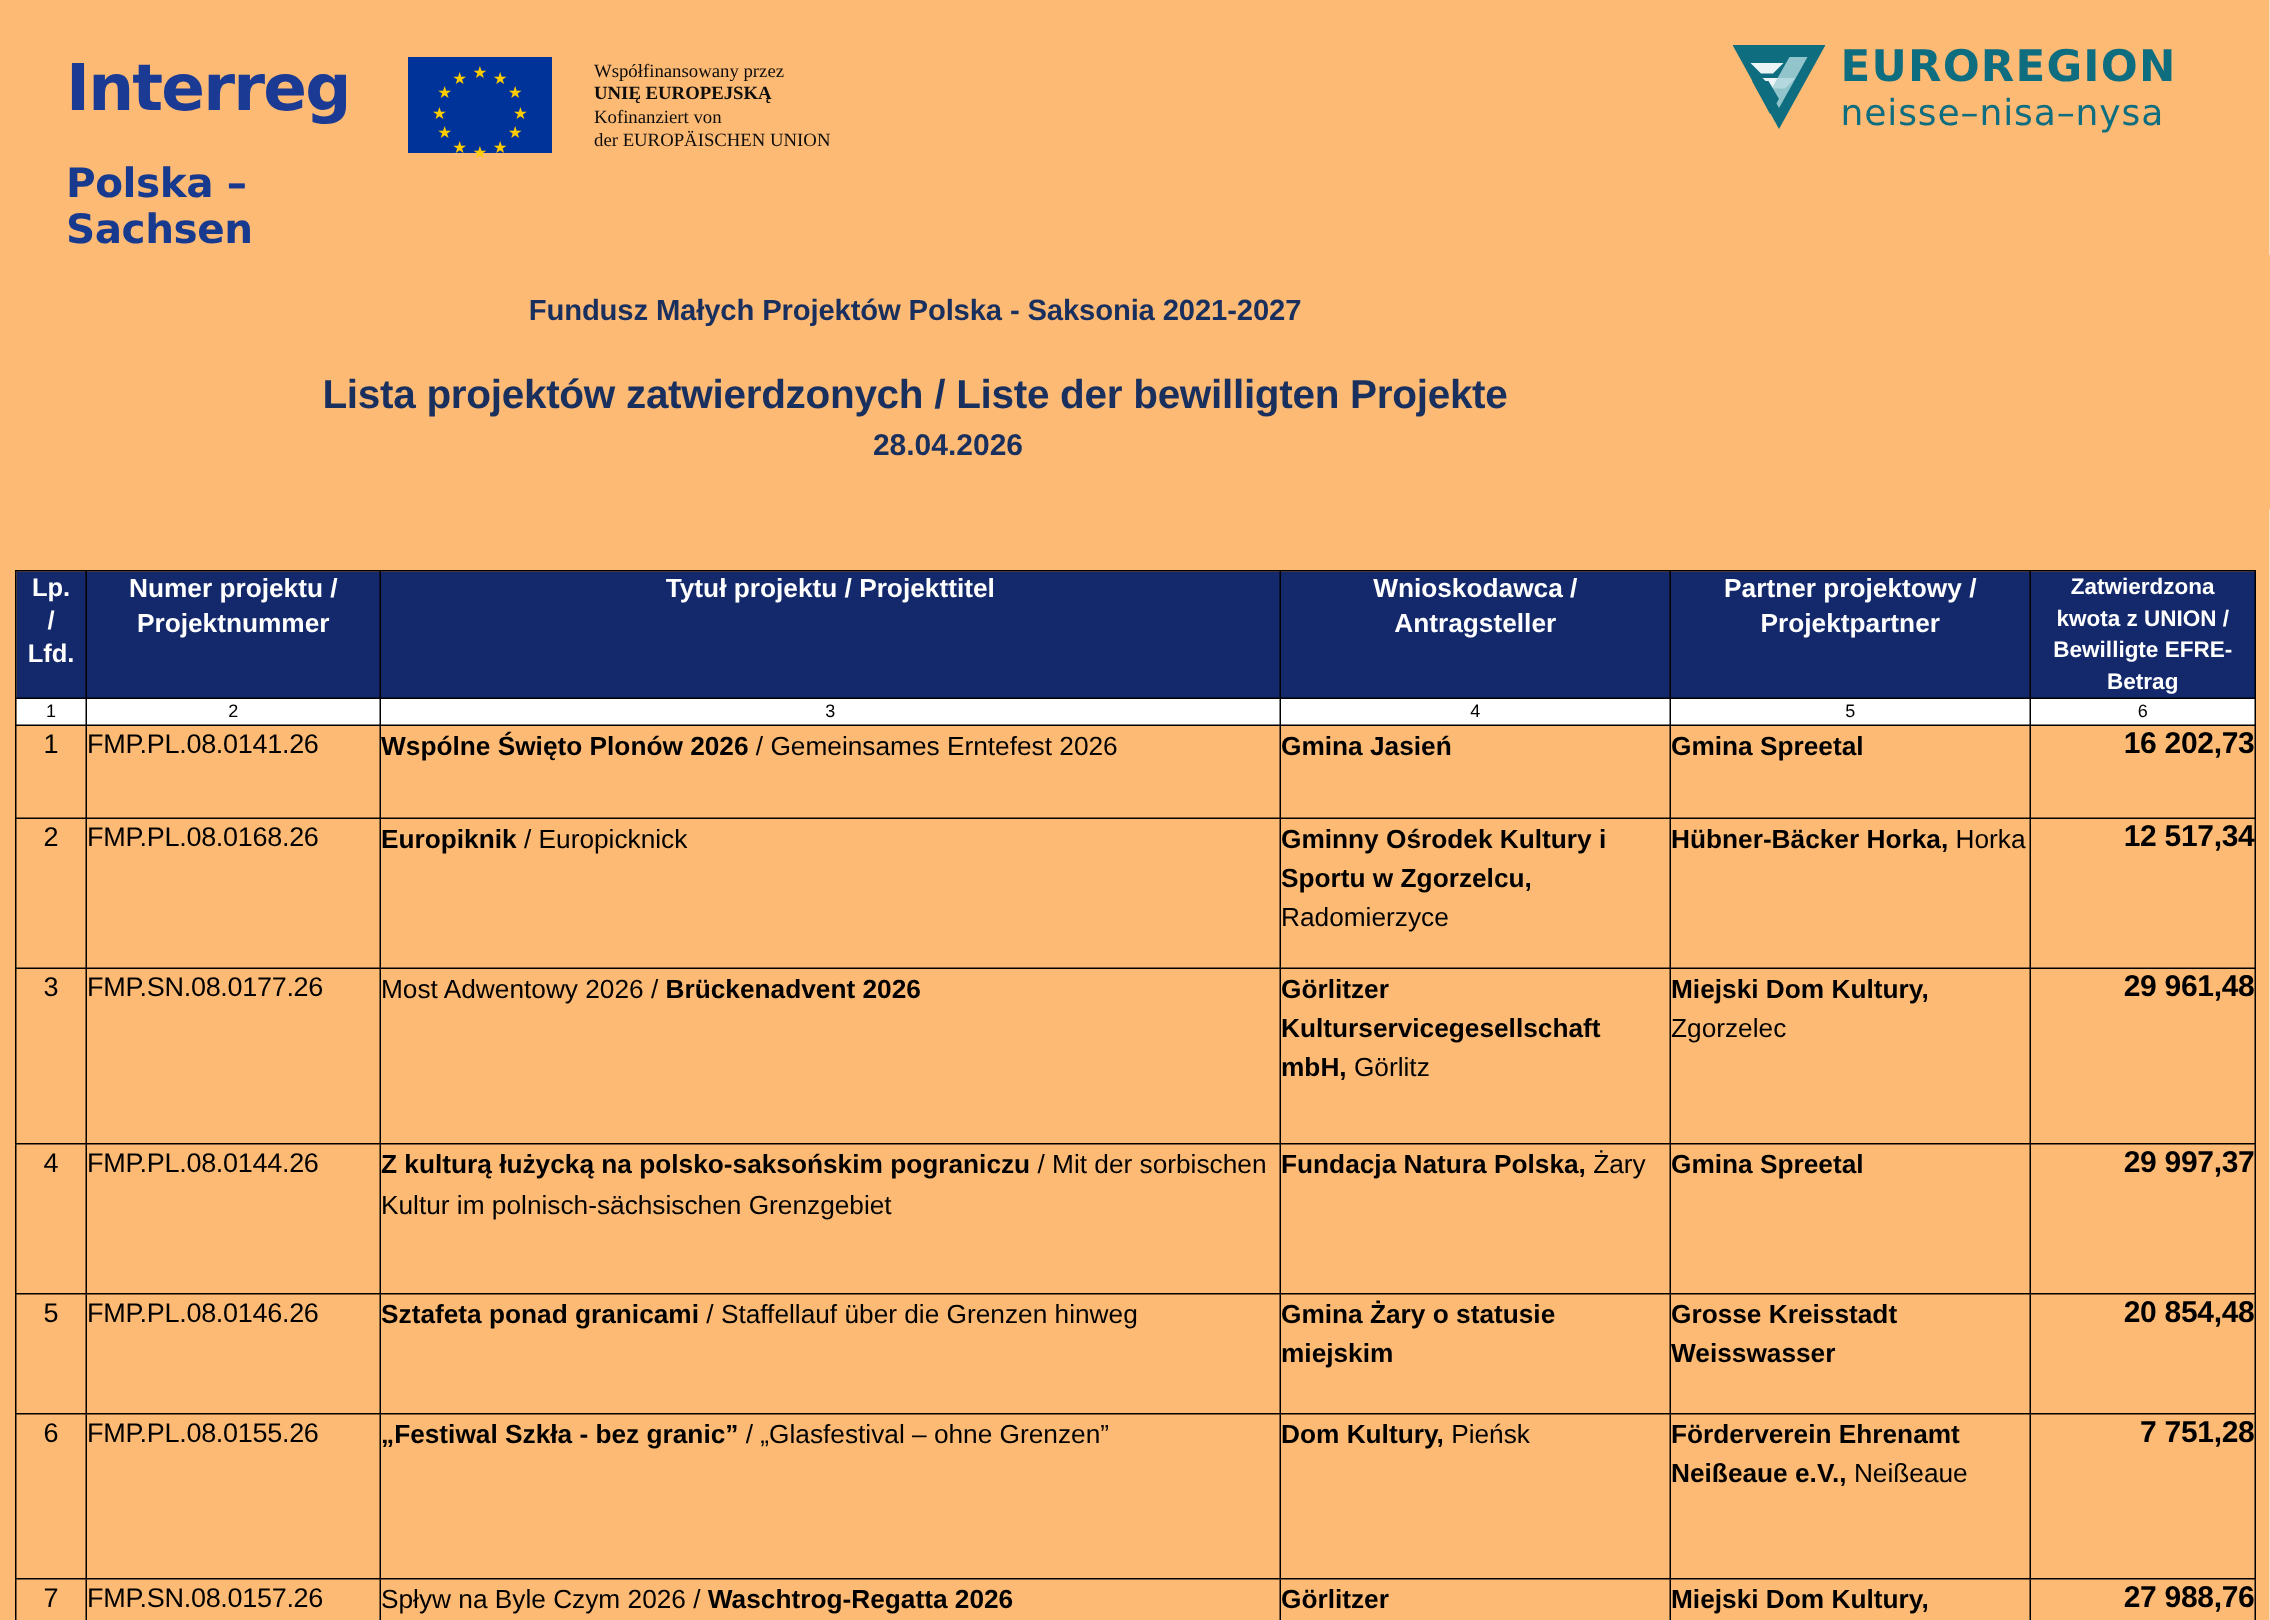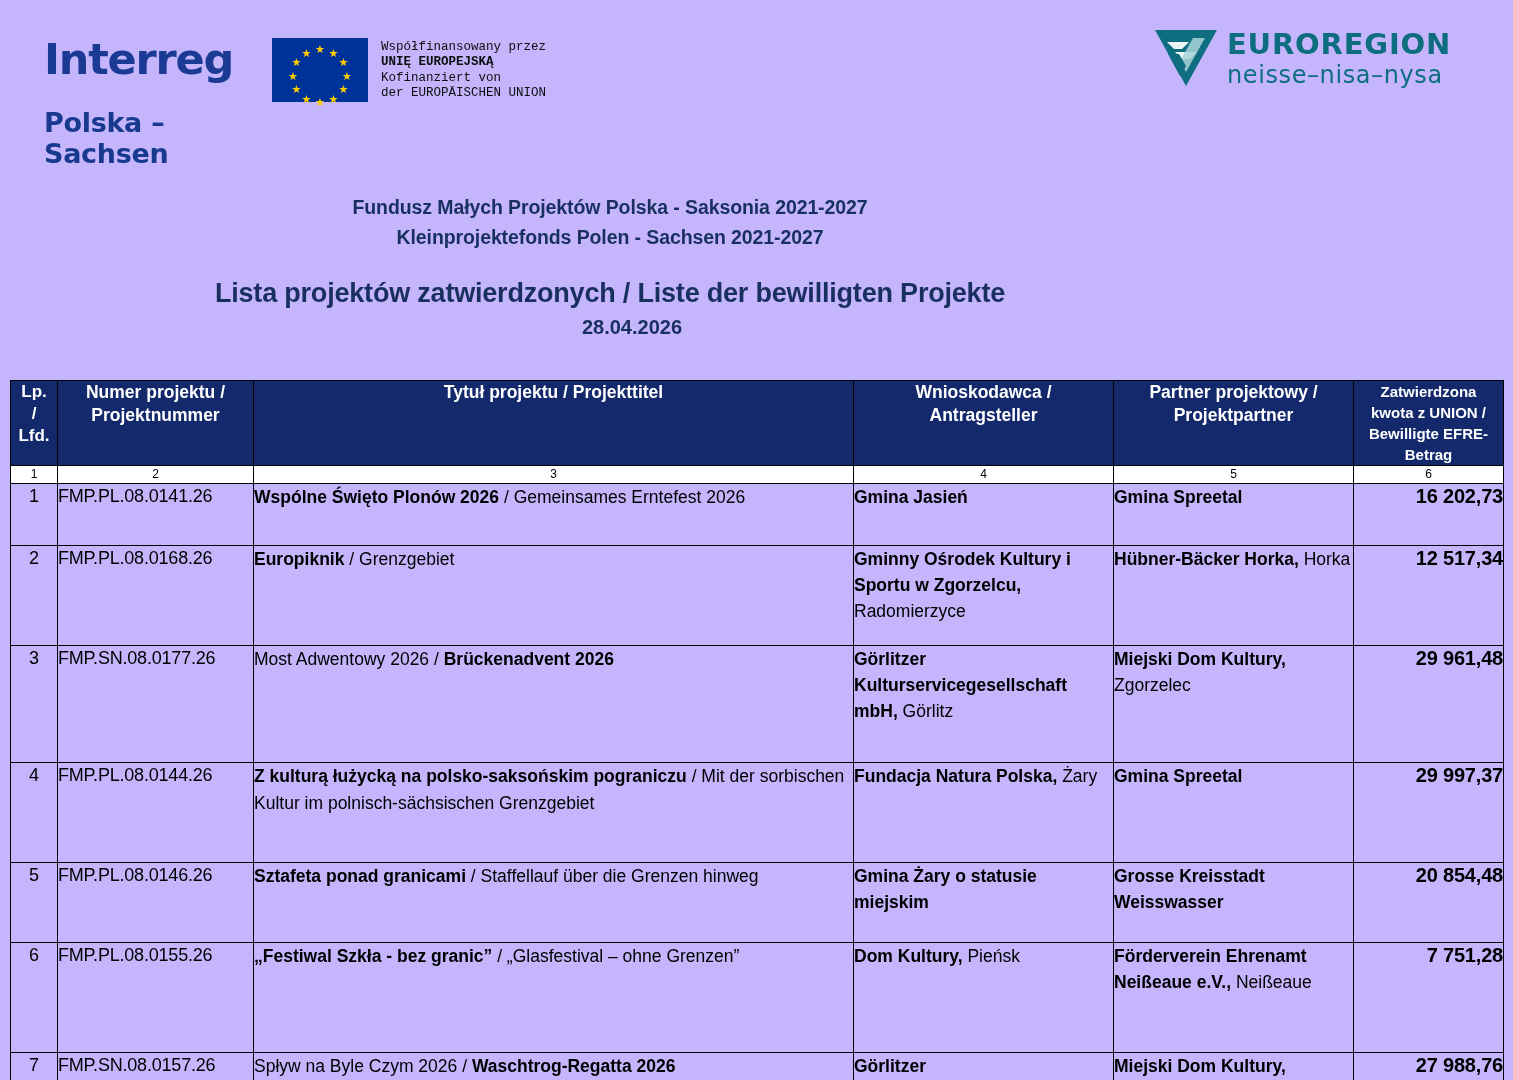--- a/index.html
+++ b/index.html
@@ -8,21 +8,21 @@
     width: 1513px; height: 1080px;
     background: #ffffff;
     font-family: "Liberation Sans", sans-serif;
     color: #000;
     overflow: hidden;
   }
   #page {
     position: relative;
     width: 1513px;
     height: 1080px;
-    background: #c4b5fd;
+    background: #fdba74;
   }
 
   
   .logo-bar {
     position: absolute;
     top: 0; left: 0;
     width: 1513px;
     height: 170px;
   }
   .interreg-block {
@@ -61,25 +61,25 @@
   .eu-flag .star {
     position: absolute;
     color: #FFCC00;
     font-size: 11px;
     line-height: 11px;
     width: 11px;
     height: 11px;
     text-align: center;
   }
   .eu-text {
-    margin-left: 13px;
+    margin-left: 28px;
     font-size: 12.5px;
     line-height: 15.4px;
     color: #0d0d0d;
-    font-family: Liberation Mono, monospace;
+    font-family: Liberation Serif, serif;
     font-weight: bold;
     padding-top: 2px;
   }
   .eu-text .ln { white-space: nowrap; }
   .eu-text .thin { font-weight: normal; }
 
   .euroregion-block {
     position: absolute;
     right: 62px; top: 28px;
     display: flex;
@@ -272,21 +272,20 @@
       </svg>
       <div class="er-text">
         <div class="er-name">EUROREGION</div>
         <div class="er-sub">neisse–nisa–nysa</div>
       </div>
     </div>
   </div>
 
   <div class="titles">
     <div class="fund-line">Fundusz Małych Projektów Polska - Saksonia 2021-2027</div>
-    <div class="fund-line">Kleinprojektefonds Polen - Sachsen 2021-2027</div>
     <div class="main-title">Lista projektów zatwierdzonych / Liste der bewilligten Projekte</div>
     <div class="date-line">28.04.2026</div>
   </div>
 
   <div class="tbl-wrap">
     <table class="proj">
       <colgroup>
         <col class="w-lp">
           <col class="w-num">
           <col class="w-title">
@@ -337,21 +336,21 @@
             <td class="c-lp">1</td>
             <td class="c-num">FMP.PL.08.0141.26</td>
             <td class="c-title"><span class="b">Wspólne Święto Plonów 2026</span><span class="n"> / Gemeinsames Erntefest 2026</span></td>
             <td class="c-appl"><span class="b">Gmina Jasień</span><span class="n"></span></td>
             <td class="c-partner"><span class="b">Gmina Spreetal</span><span class="n"></span></td>
             <td class="c-amount">16 202,73</td>
           </tr>
           <tr style="height: 100px;">
             <td class="c-lp">2</td>
             <td class="c-num">FMP.PL.08.0168.26</td>
-            <td class="c-title"><span class="b">Europiknik</span><span class="n"> / Grenzgebiet</span></td>
+            <td class="c-title"><span class="b">Europiknik</span><span class="n"> / Europicknick</span></td>
             <td class="c-appl"><span class="b">Gminny Ośrodek Kultury i Sportu w Zgorzelcu,</span><span class="n"> Radomierzyce</span></td>
             <td class="c-partner"><span class="b">Hübner-Bäcker Horka,</span><span class="n"> Horka</span></td>
             <td class="c-amount">12 517,34</td>
           </tr>
           <tr style="height: 117px;">
             <td class="c-lp">3</td>
             <td class="c-num">FMP.SN.08.0177.26</td>
             <td class="c-title"><span class="n">Most Adwentowy 2026 / </span><span class="b">Brückenadvent 2026</span></td>
             <td class="c-appl"><span class="b">Görlitzer Kulturservicegesellschaft mbH,</span><span class="n"> Görlitz</span></td>
             <td class="c-partner"><span class="b">Miejski Dom Kultury,</span><span class="n"> Zgorzelec</span></td>

